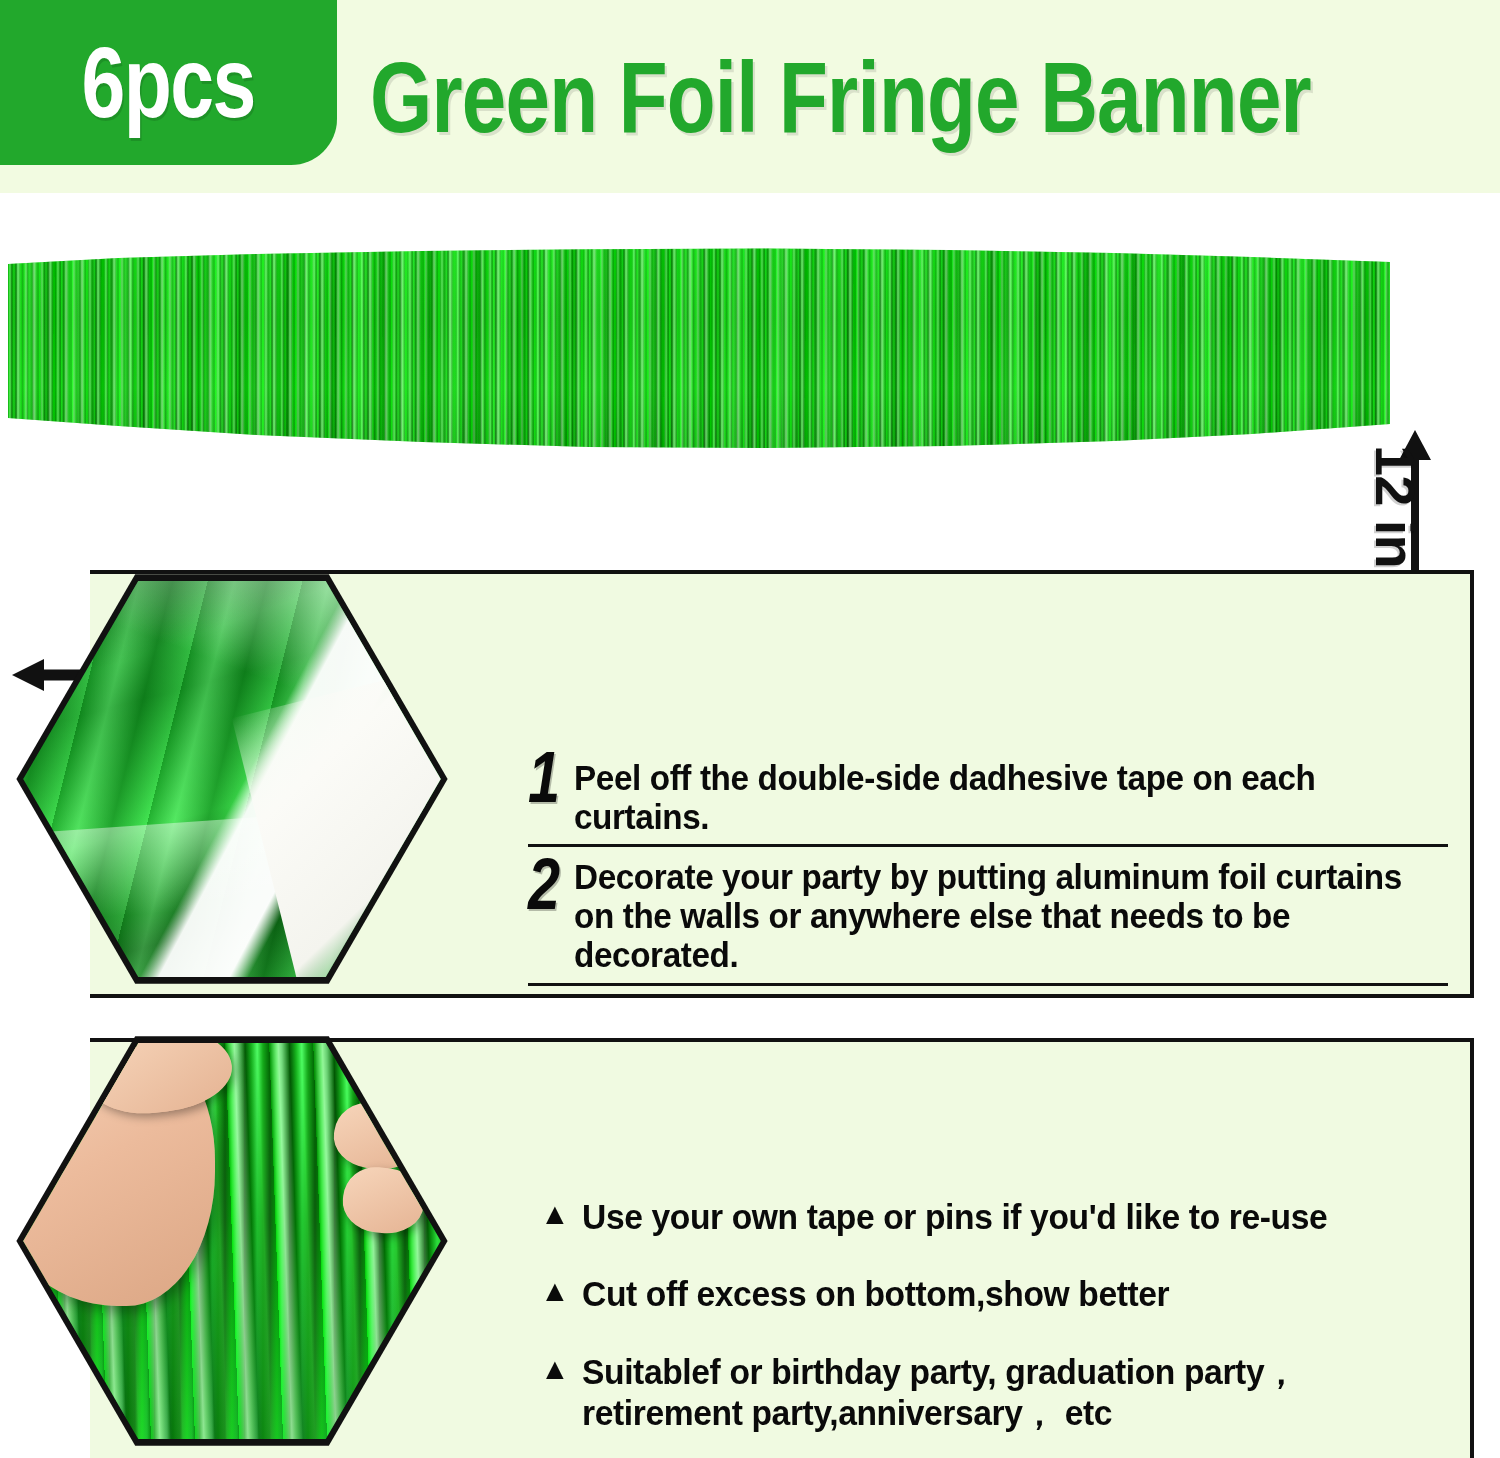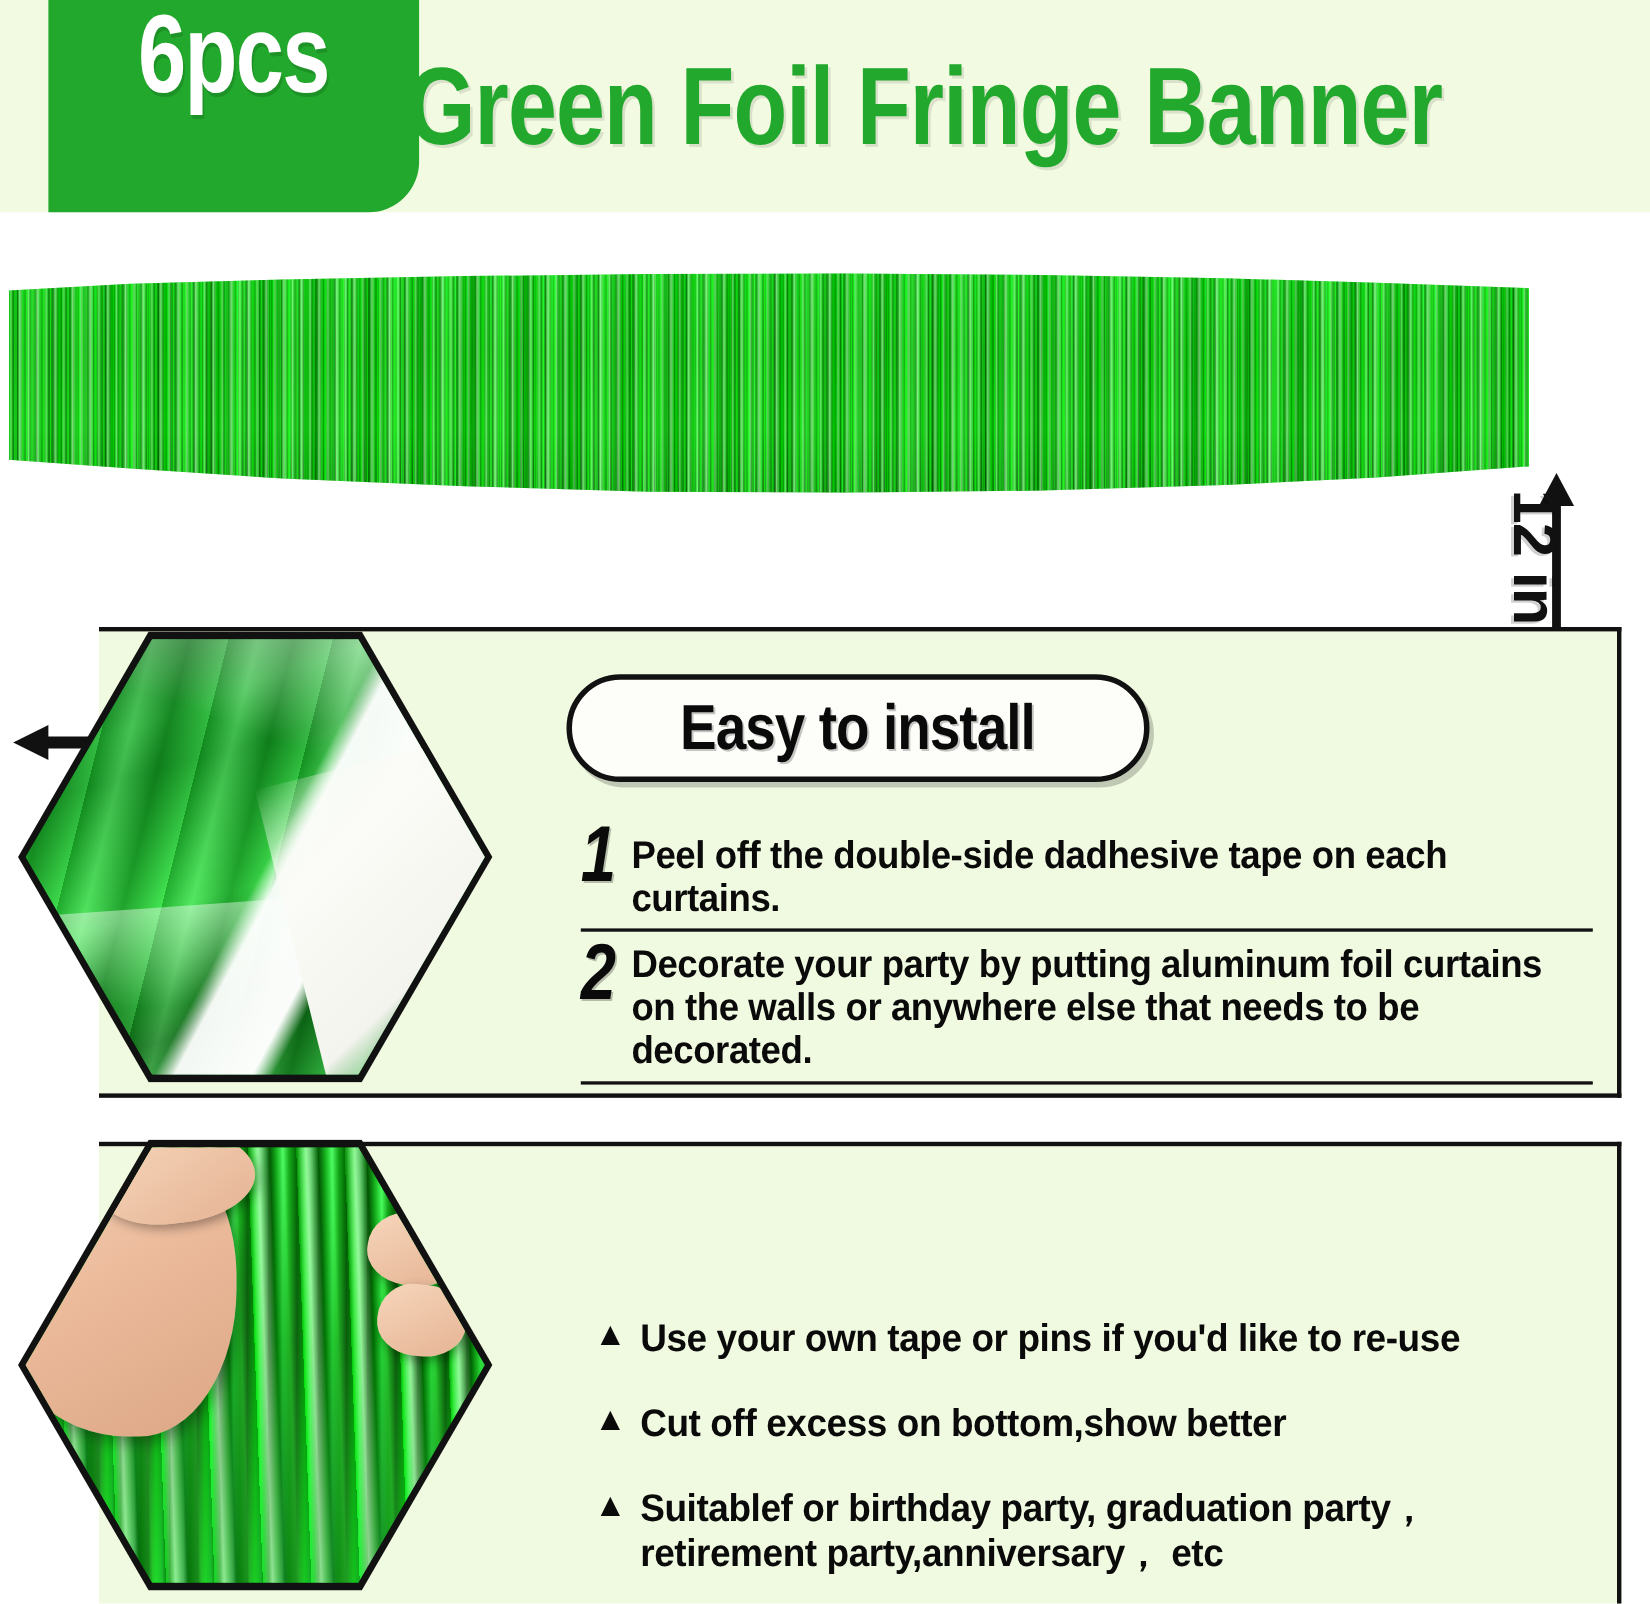--- a/index.html
+++ b/index.html
@@ -21,26 +21,26 @@
   
   #header-band {
     position: absolute;
     left: 0; top: 0;
     width: 1500px; height: 193px;
     background: #f2fbe1;
   }
   #qty-badge {
     position: absolute;
     left: 0; top: 0;
-    width: 337px; height: 193px;
+    width: 337px; height: 165px;
     background: #22a82c;
     border-bottom-right-radius: 46px;
     display: flex;
+    align-items: center;
     justify-content: center;
-    margin-left: 44px;
   }
   #qty-badge-label {
     color: #ffffff;
     font-size: 101px;
     font-weight: bold;
     letter-spacing: -2px;
     transform: scaleX(0.78);
     transform-origin: center center;
     line-height: 1;
     white-space: nowrap;
@@ -372,23 +372,20 @@
 
   <div id="panel-install" class="feature-panel"></div>
 
   <div id="hex-install" class="hex-frame">
     <div class="hex-shape"></div>
     <div class="hex-inner">
       <div class="photo-tape"></div>
     </div>
   </div>
 
-  <div id="pill-install" class="pill">
-    <span class="pill-label">Easy to install</span>
-  </div>
 
   <div id="step-1" class="step">
     <span class="step-num">1</span>
     <span class="step-text">Peel off the double-side dadhesive tape on each curtains.</span>
   </div>
 
   <div id="step-2" class="step">
     <span class="step-num">2</span>
     <span class="step-text">Decorate your party by putting aluminum foil curtains on the walls or anywhere else that needs to be decorated.</span>
   </div>

